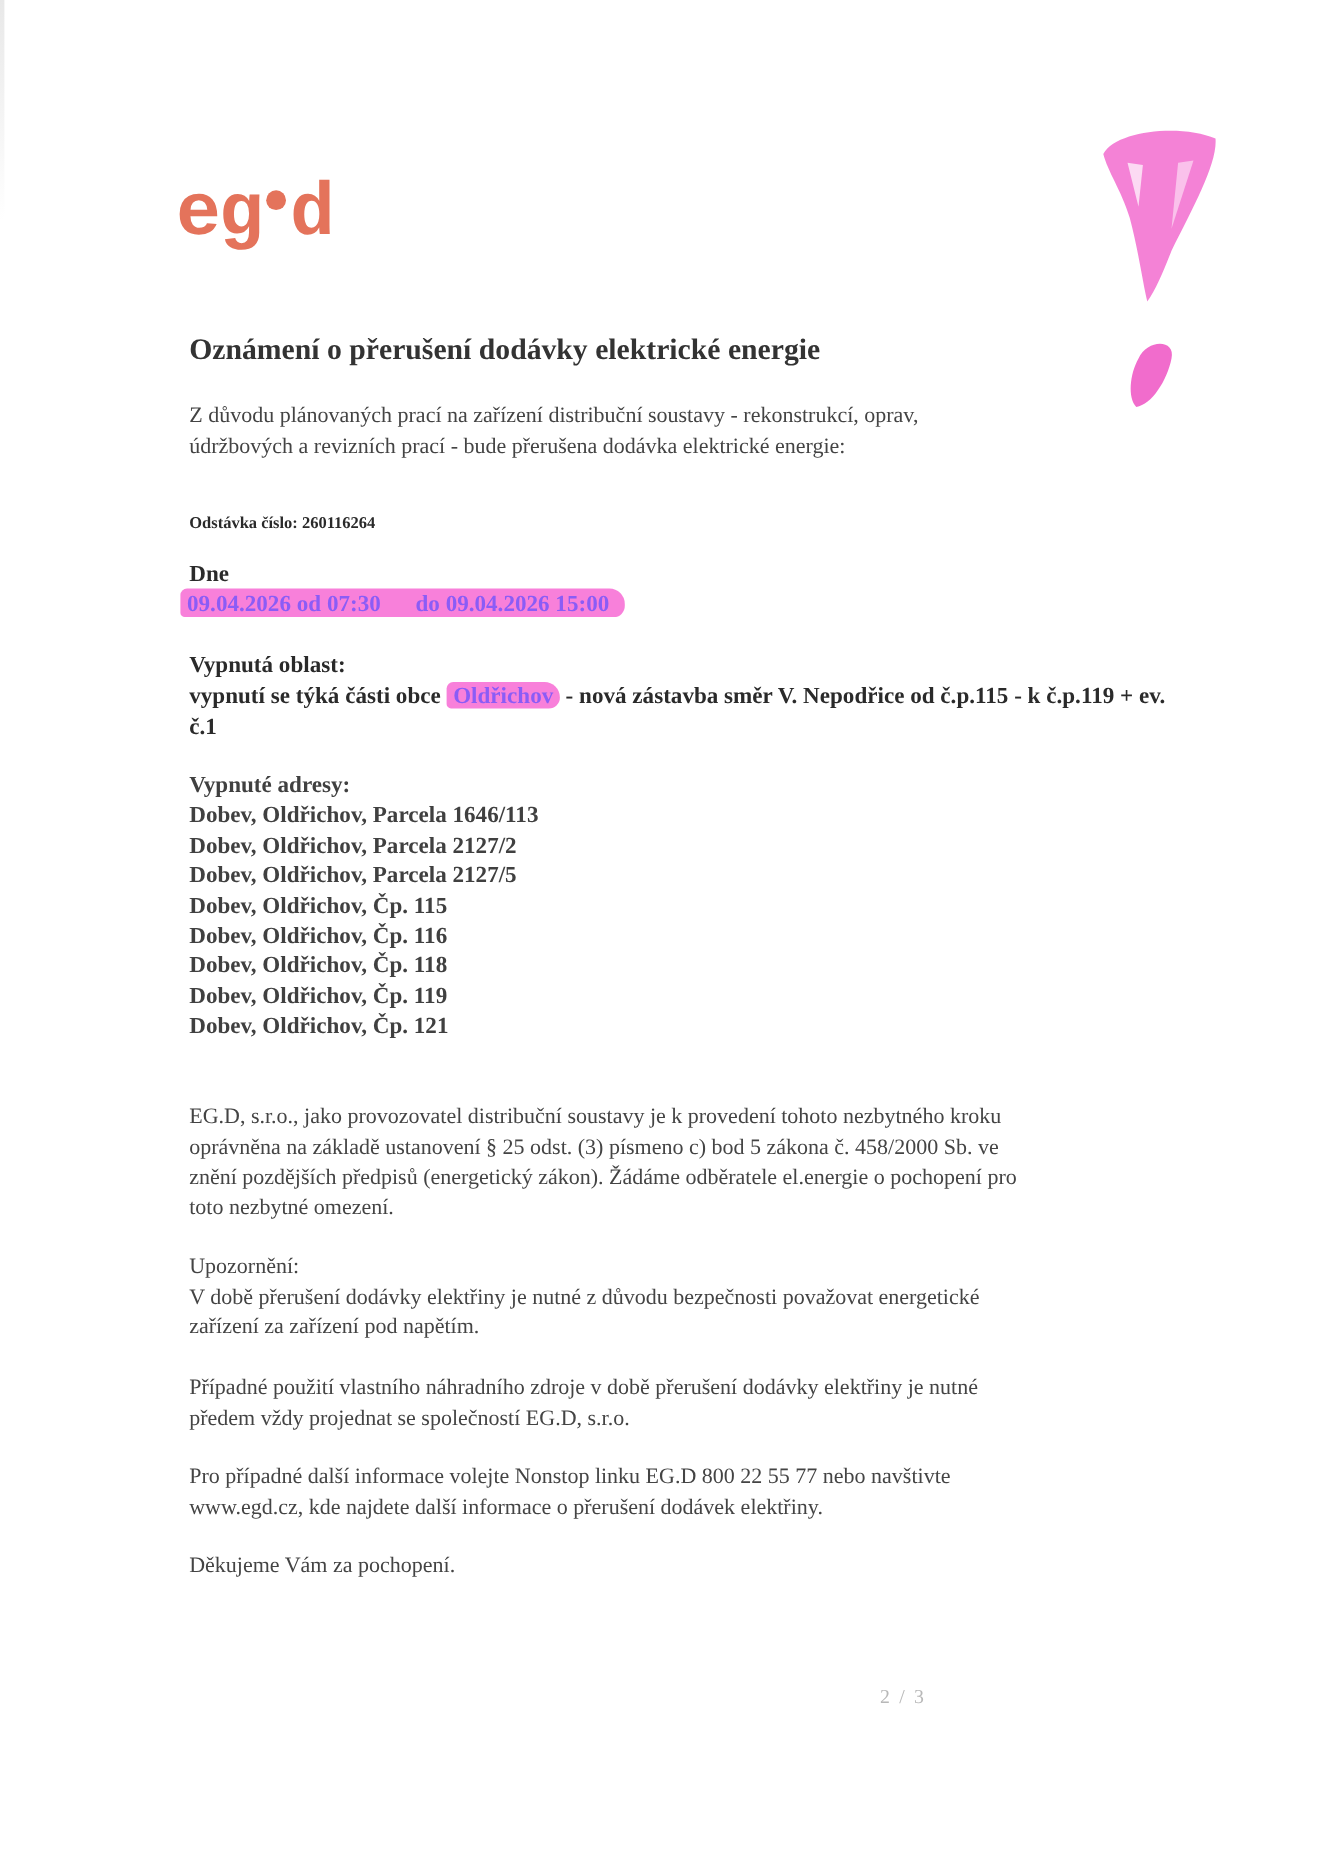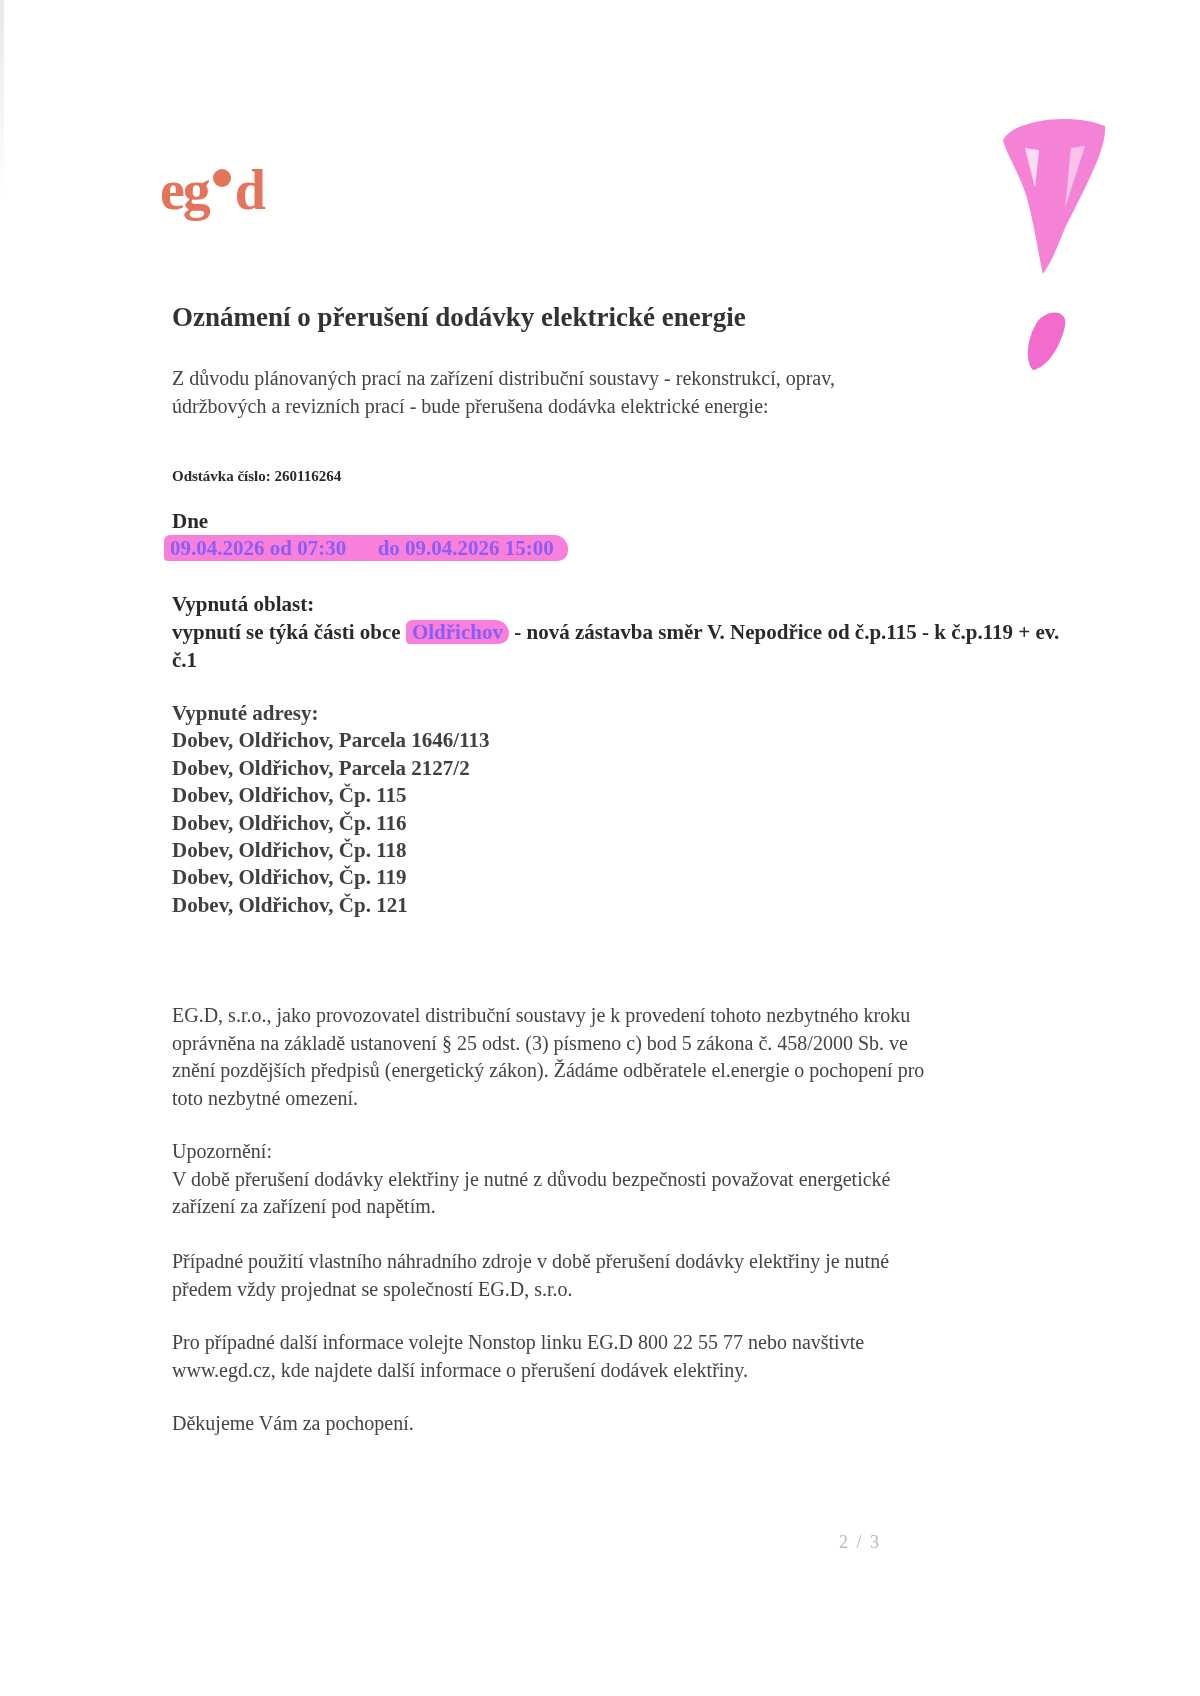--- a/index.html
+++ b/index.html
@@ -3,38 +3,38 @@
 <meta charset="utf-8">
 <style>
   html, body { margin: 0; padding: 0; }
   body {
     width: 1200px; height: 1696px; background: #ffffff; position: relative; overflow: hidden;
     font-family: "Liberation Serif", "DejaVu Serif", serif; color: #2a2a2a;
   }
   .edge { position: absolute; left: 0; top: 0; width: 4px; height: 200px; background: linear-gradient(#e8e8e8, #fff); }
   .logo { position: absolute; left: 160px; top: 150px; width: 210px; height: 120px; }
   .logo-text {
-    font-family: Liberation Serif, serif; font-weight: bold;
-    font-size: 56px; color: #e4735b; letter-spacing: -2px; line-height: 1; position: absolute; left: 0; top: 12px;
+    font-family: Liberation Mono, monospace; font-weight: bold;
+    font-size: 68px; color: #e4735b; letter-spacing: -2px; line-height: 1; position: absolute; left: 0; top: 12px;
   }
   .logo-dot { display: inline-block; width: 18px; height: 18px; border-radius: 50%; background: #e4735b; margin: 0 4px; vertical-align: 22px; }
   .mark { position: absolute; left: 995px; top: 108px; width: 120px; height: 270px; }
   .title {
     position: absolute; left: 172px; top: 302px; font-size: 27px; font-weight: bold; color: #333; margin: 0;
   }
   .p { position: absolute; left: 172px; font-size: 20px; line-height: 27.5px; color: #444; margin: 0; }
   .b { font-weight: bold; color: #2a2a2a; }
   .hl {
     background: #f55fd0; background: rgba(245, 85, 205, 0.75); border-radius: 6px 14px 10px 4px; padding: 0 6px;
     color: #8b5cf6;
   }
   .hl-date { padding: 1px 14px 1px 6px; margin-left: -8px; }
   .addr { position: absolute; left: 172px; top: 700px; font-size: 21px; line-height: 27.4px; font-weight: bold; color: #404040; }
   .addr div { margin: 0; }
-  .page-num { position: absolute; left: 839px; top: 1532px; font-size: 18px; color: #b8b8b8; letter-spacing: 2px; }
+  .page-num { position: absolute; left: 800px; top: 1532px; font-size: 18px; color: #b8b8b8; letter-spacing: 2px; }
 </style>
 </head>
 <body>
 
 <div class="edge"></div>
 
 <div class="logo">
   <div class="logo-text"><span>eg</span><span class="logo-dot"></span><span>d</span></div>
 </div>
 
@@ -65,20 +65,21 @@
 <div class="p b" style="top:591px; font-size:21px;">Vypnutá oblast:</div>
 <div class="p b" style="top:618px; font-size:21px; line-height:28px;">
   <div><span>vypnutí se týká části obce </span><span class="hl">Oldřichov</span><span> - nová zástavba směr V. Nepodřice od č.p.115 - k č.p.119 + ev.</span></div>
   <div>č.1</div>
 </div>
 
 <div class="addr">
   <div>Vypnuté adresy:</div>
   <div>Dobev, Oldřichov, Parcela 1646/113</div>
   <div>Dobev, Oldřichov, Parcela 2127/2</div>
+  <div>Dobev, Oldřichov, Parcela 2127/5</div>
   <div>Dobev, Oldřichov, Čp. 115</div>
   <div>Dobev, Oldřichov, Čp. 116</div>
   <div>Dobev, Oldřichov, Čp. 118</div>
   <div>Dobev, Oldřichov, Čp. 119</div>
   <div>Dobev, Oldřichov, Čp. 121</div>
 </div>
 
 <div class="p" style="top:1002px;">
   <div>EG.D, s.r.o., jako provozovatel distribuční soustavy je k provedení tohoto nezbytného kroku</div>
   <div>oprávněna na základě ustanovení § 25 odst. (3) písmeno c) bod 5 zákona č. 458/2000 Sb. ve</div>

